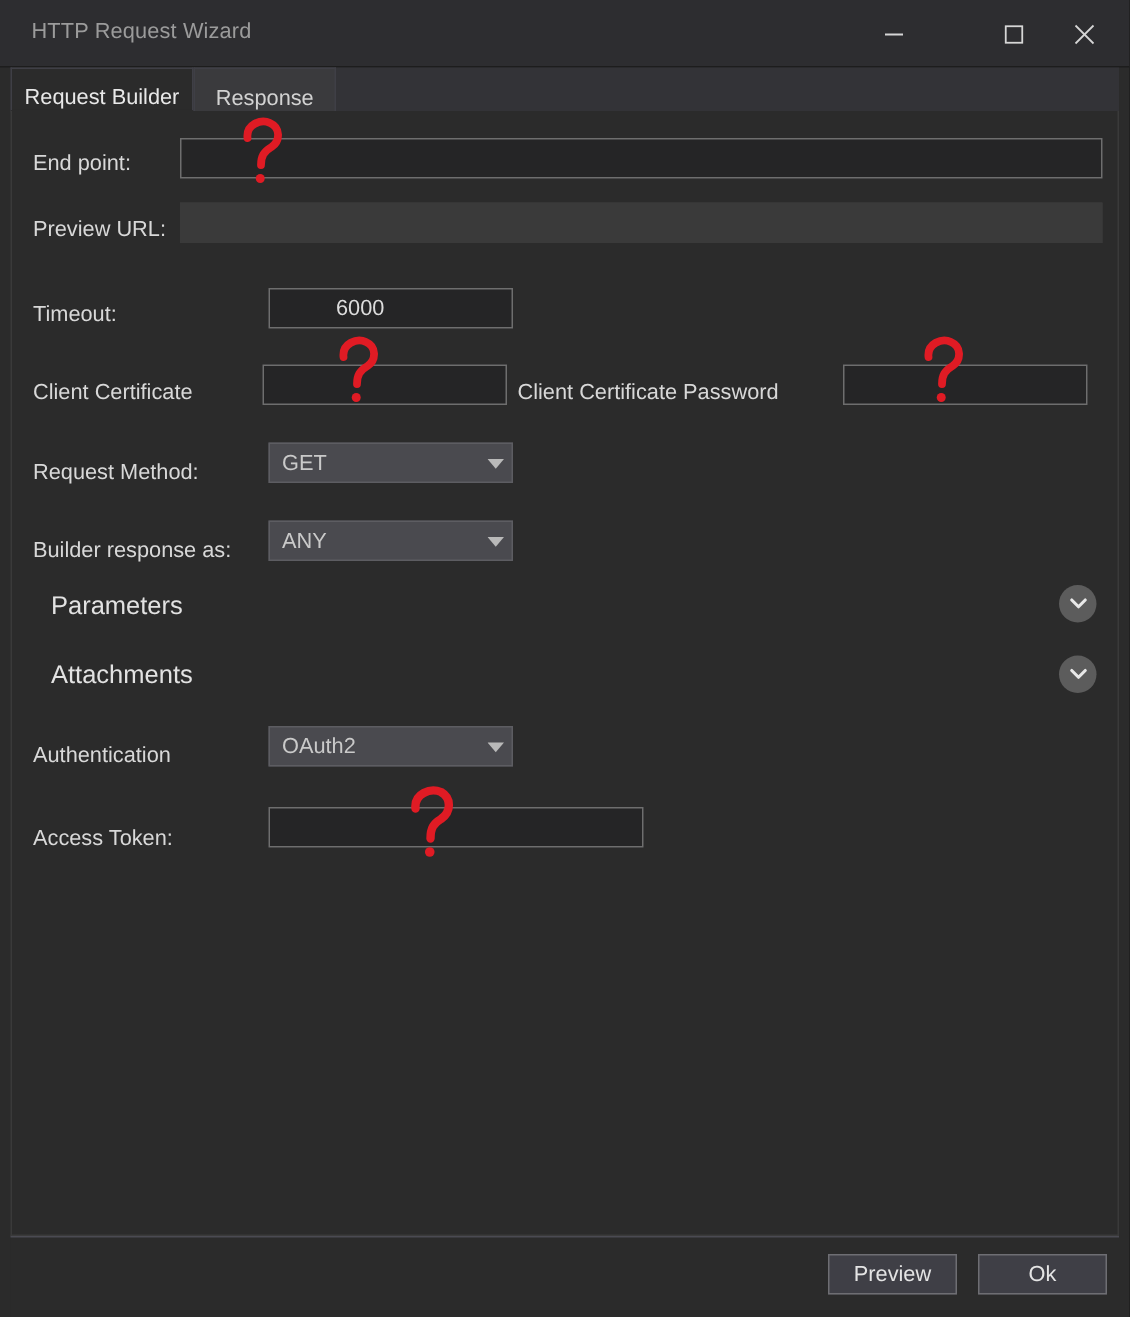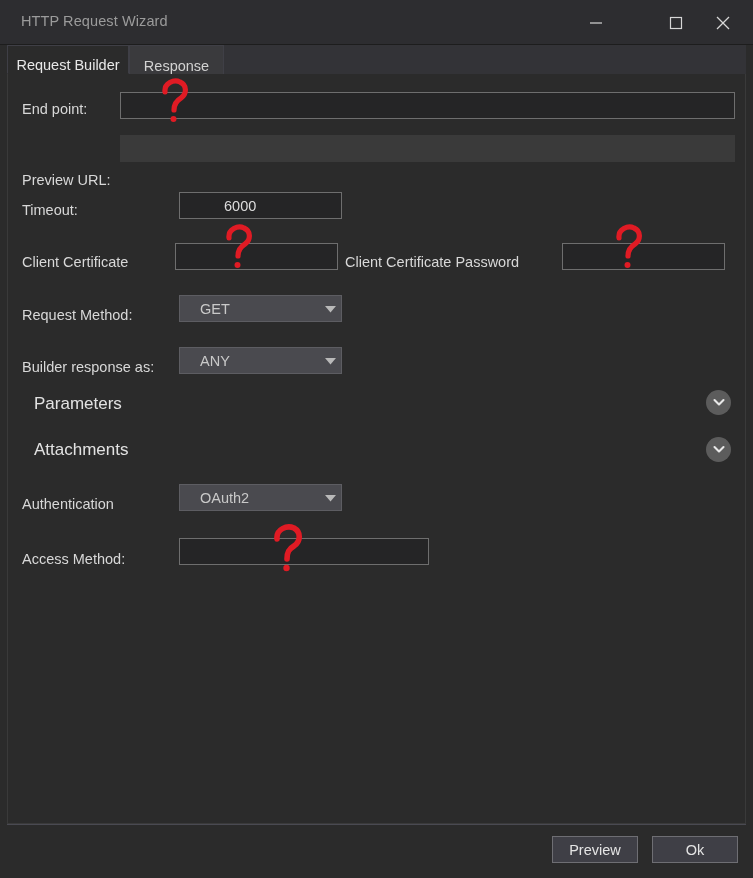--- a/index.html
+++ b/index.html
@@ -122,21 +122,21 @@
     position: absolute;
     background: #4a4a4f;
     border: 1px solid #5d5d62;
     box-sizing: border-box;
     color: #cfcfcf;
     font-size: 14.5px;
     display: flex;
     align-items: center;
   }
   .combo .combo-text {
-    padding-left: 20px;
+    padding-left: 8px;
     flex: 1;
     color: #c9c9c9;
     white-space: nowrap;
   }
   .combo .combo-arrow {
     width: 22px;
     display: flex;
     align-items: center;
     justify-content: center;
   }
@@ -228,21 +228,21 @@
     <div class="tab inactive" id="tab-response">
       <span>Response</span>
     </div>
   </div>
 
   <div class="content">
 
     <div class="lbl" style="left:14px; top:27px;">End point:</div>
     <input class="txtfield" style="left: 112px; top: 18px; width: 615px; height: 27px;" value="">
 
-    <div class="lbl" style="left:14px; top:71px;margin-top:27px;">Preview URL:</div>
+    <div class="lbl" style="left:14px; top:71px;">Preview URL:</div>
     <input class="txtfield disabled" style="left: 112px; top: 61px; width: 615px; height: 27px;" readonly="" value="">
 
     <div class="lbl" style="left:14px; top:128px;">Timeout:</div>
     <input class="txtfield" style="left: 171px; top: 118px; width: 163px; height: 27px; padding-left: 44px;" value="6000">
 
     <div class="lbl" style="left:14px; top:180px;">Client Certificate</div>
     <input class="txtfield" style="left: 167px; top: 169px; width: 163px; height: 27px;" value="">
 
     <div class="lbl" style="left:337px; top:180px;">Client Certificate Password</div>
     <input class="txtfield" style="left: 554px; top: 169px; width: 163px; height: 27px;" value="">
@@ -284,21 +284,21 @@
     <div class="lbl" style="left:14px; top:422px;">Authentication</div>
     <div class="combo" style="left:171px; top:410px; width:163px; height:27px;">
       <span class="combo-text">OAuth2</span>
       <span class="combo-arrow">
         <svg width="11" height="8" viewBox="0 0 11 8">
           <polygon points="0,1 11,1 5.5,7.5" fill="#b9b9b9"></polygon>
         </svg>
       </span>
     </div>
 
-    <div class="lbl" style="left:14px; top:477px;">Access Method:</div>
+    <div class="lbl" style="left:14px; top:477px;">Access Token:</div>
     <input class="txtfield" style="left: 171px; top: 464px; width: 250px; height: 27px;" value="">
 
   </div>
 
   <div class="footer">
     <div class="dlgbtn" id="btn-preview">
       <span>Preview</span>
     </div>
     <div class="dlgbtn" id="btn-ok">
       <span>Ok</span>

